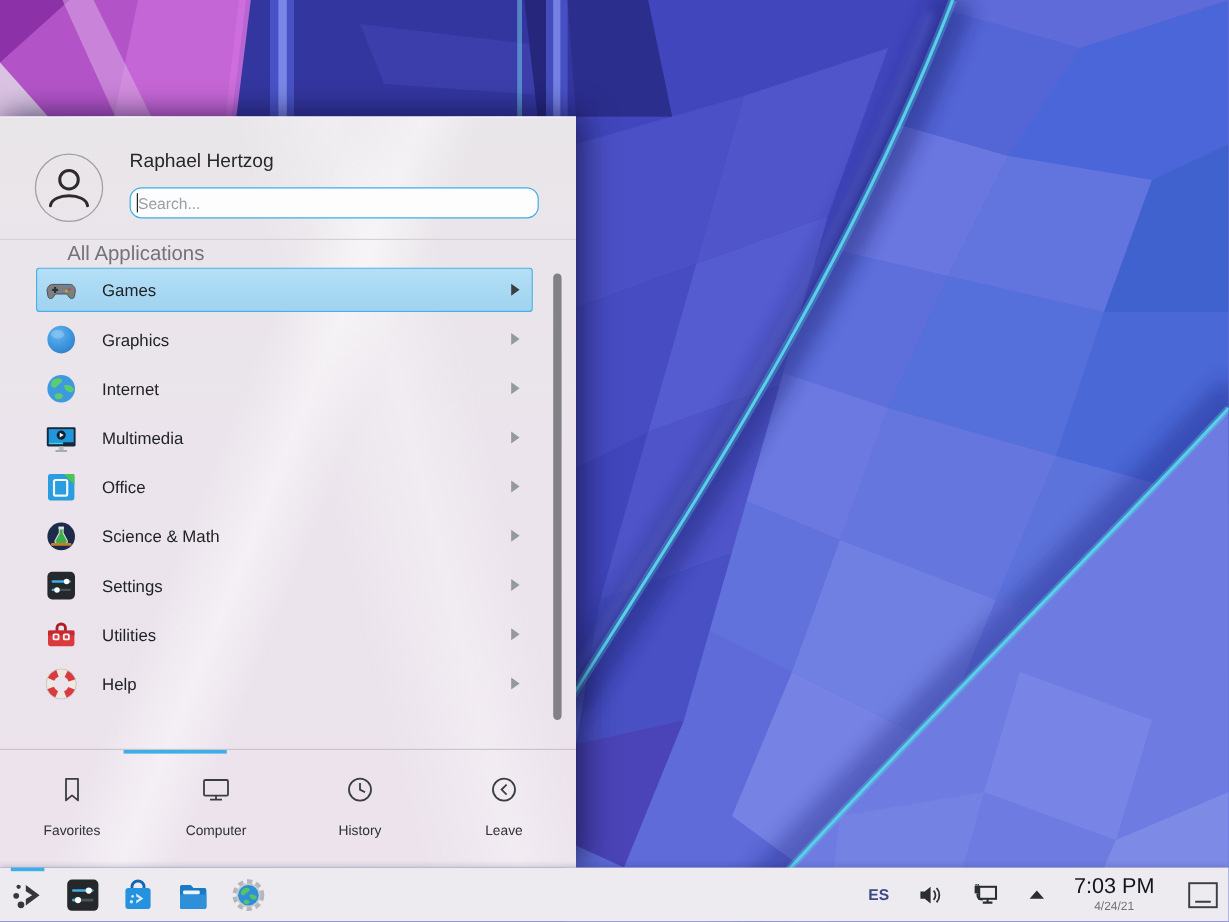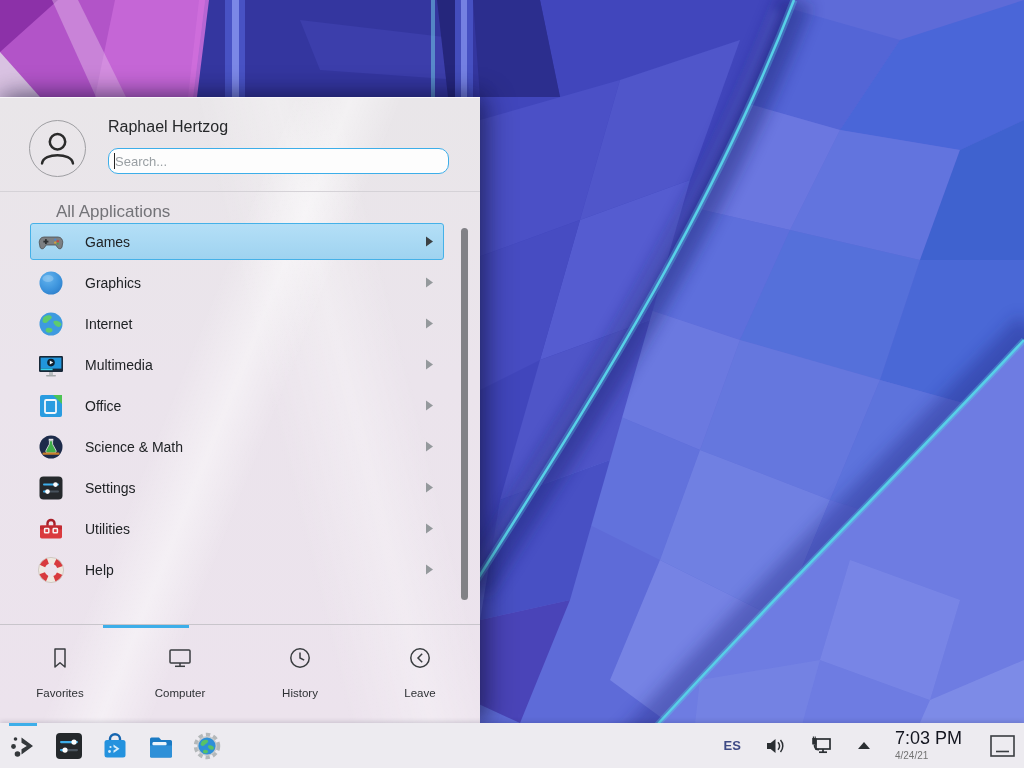--- a/index.html
+++ b/index.html
@@ -11,21 +11,21 @@
   
   .launcher-panel {
     position:absolute; left:0; top:97px; width:480px; height:626px;
     background:
       linear-gradient(112deg, rgba(255,255,255,0) 40%, rgba(255,255,255,.45) 48%, rgba(255,255,255,0) 55%),
       linear-gradient(76deg, rgba(255,255,255,0) 55%, rgba(255,255,255,.30) 68%, rgba(255,255,255,0) 78%),
       linear-gradient(180deg, #e9e6e9 0%, #ebe4ec 45%, #ece3ed 100%);
     box-shadow: 8px 0 26px rgba(10,10,40,.45), 0 -3px 18px rgba(10,10,40,.3);
     border-top:1px solid rgba(255,255,255,.65);
   }
-  .panel-header { position:absolute; top:0; left:0; right:0; height:94px; border-bottom:1px solid #d5d2d7; }
+  .panel-header { position:absolute; top:8px; left:0; right:0; height:94px; border-bottom:1px solid #d5d2d7; }
   .avatar { position:absolute; left:29px; top:22px; width:57px; height:57px; border-radius:50%; border:1px solid #9e9ea2; }
   .user-name { position:absolute; left:108px; top:20px; font-size:16px; color:#26282a; }
   .search-wrap { position:absolute; left:108px; top:50px; width:341px; height:26px; }
   .search-input { width:100%; height:100%; border:1px solid #3daee9; border-radius:10px; background:#fdfdfd; padding:0 6px; font-size:13px; color:#333; font-family:"Liberation Sans",sans-serif; outline:none; }
   .search-input::placeholder { color:#9aa0a4; }
   .text-caret { position:absolute; left:6px; top:5px; width:1px; height:16px; background:#222; }
 
   .section-label { position:absolute; left:20px; top:104px; font-size:17px; color:#737378;margin-left:36px; }
 
   .menu-list { position:absolute; left:0; top:125px; width:480px; height:401px; overflow:hidden;padding-left:8px; }
@@ -44,21 +44,21 @@
   .tab { flex:1 1 0; display:flex; flex-direction:column; align-items:center; padding-top:17px; gap:16px; color:#3a3d40; }
   .tab-label { font-size:11.5px; color:#2e3134; }
 
   
   .taskbar { position:absolute; left:0; top:723px; width:1024px; height:45px; background:#edebf0; display:flex; align-items:center; box-shadow:0 -1px 5px rgba(20,20,50,.18); }
   .tb-launchers { display:flex; gap:16px; padding-left:8px; }
   .tb-icon { position:relative; width:30px; height:30px; }
   .tb-icon.active::before { content:""; position:absolute; top:-8px; left:1px; right:1px; height:3px; background:#3daee9; }
   .tray { margin-left:auto; display:flex; align-items:center; gap:24px; padding-right:8px; }
   .kb-layout { font-size:13px; font-weight:bold; color:#3e4a85; }
-  .clock { display:flex; flex-direction:column; line-height:1; }
+  .clock { display:flex; flex-direction:column; align-items:center; line-height:1; }
   .clock-time { font-size:18px; color:#13151f; line-height:19px; }
   .clock-date { font-size:10px; color:#737373; line-height:15px; }
 </style>
 </head>
 <body>
 
 <div class="screen">
 
   <svg class="wallpaper" viewBox="0 0 1024 768" preserveAspectRatio="none">
     <defs>

